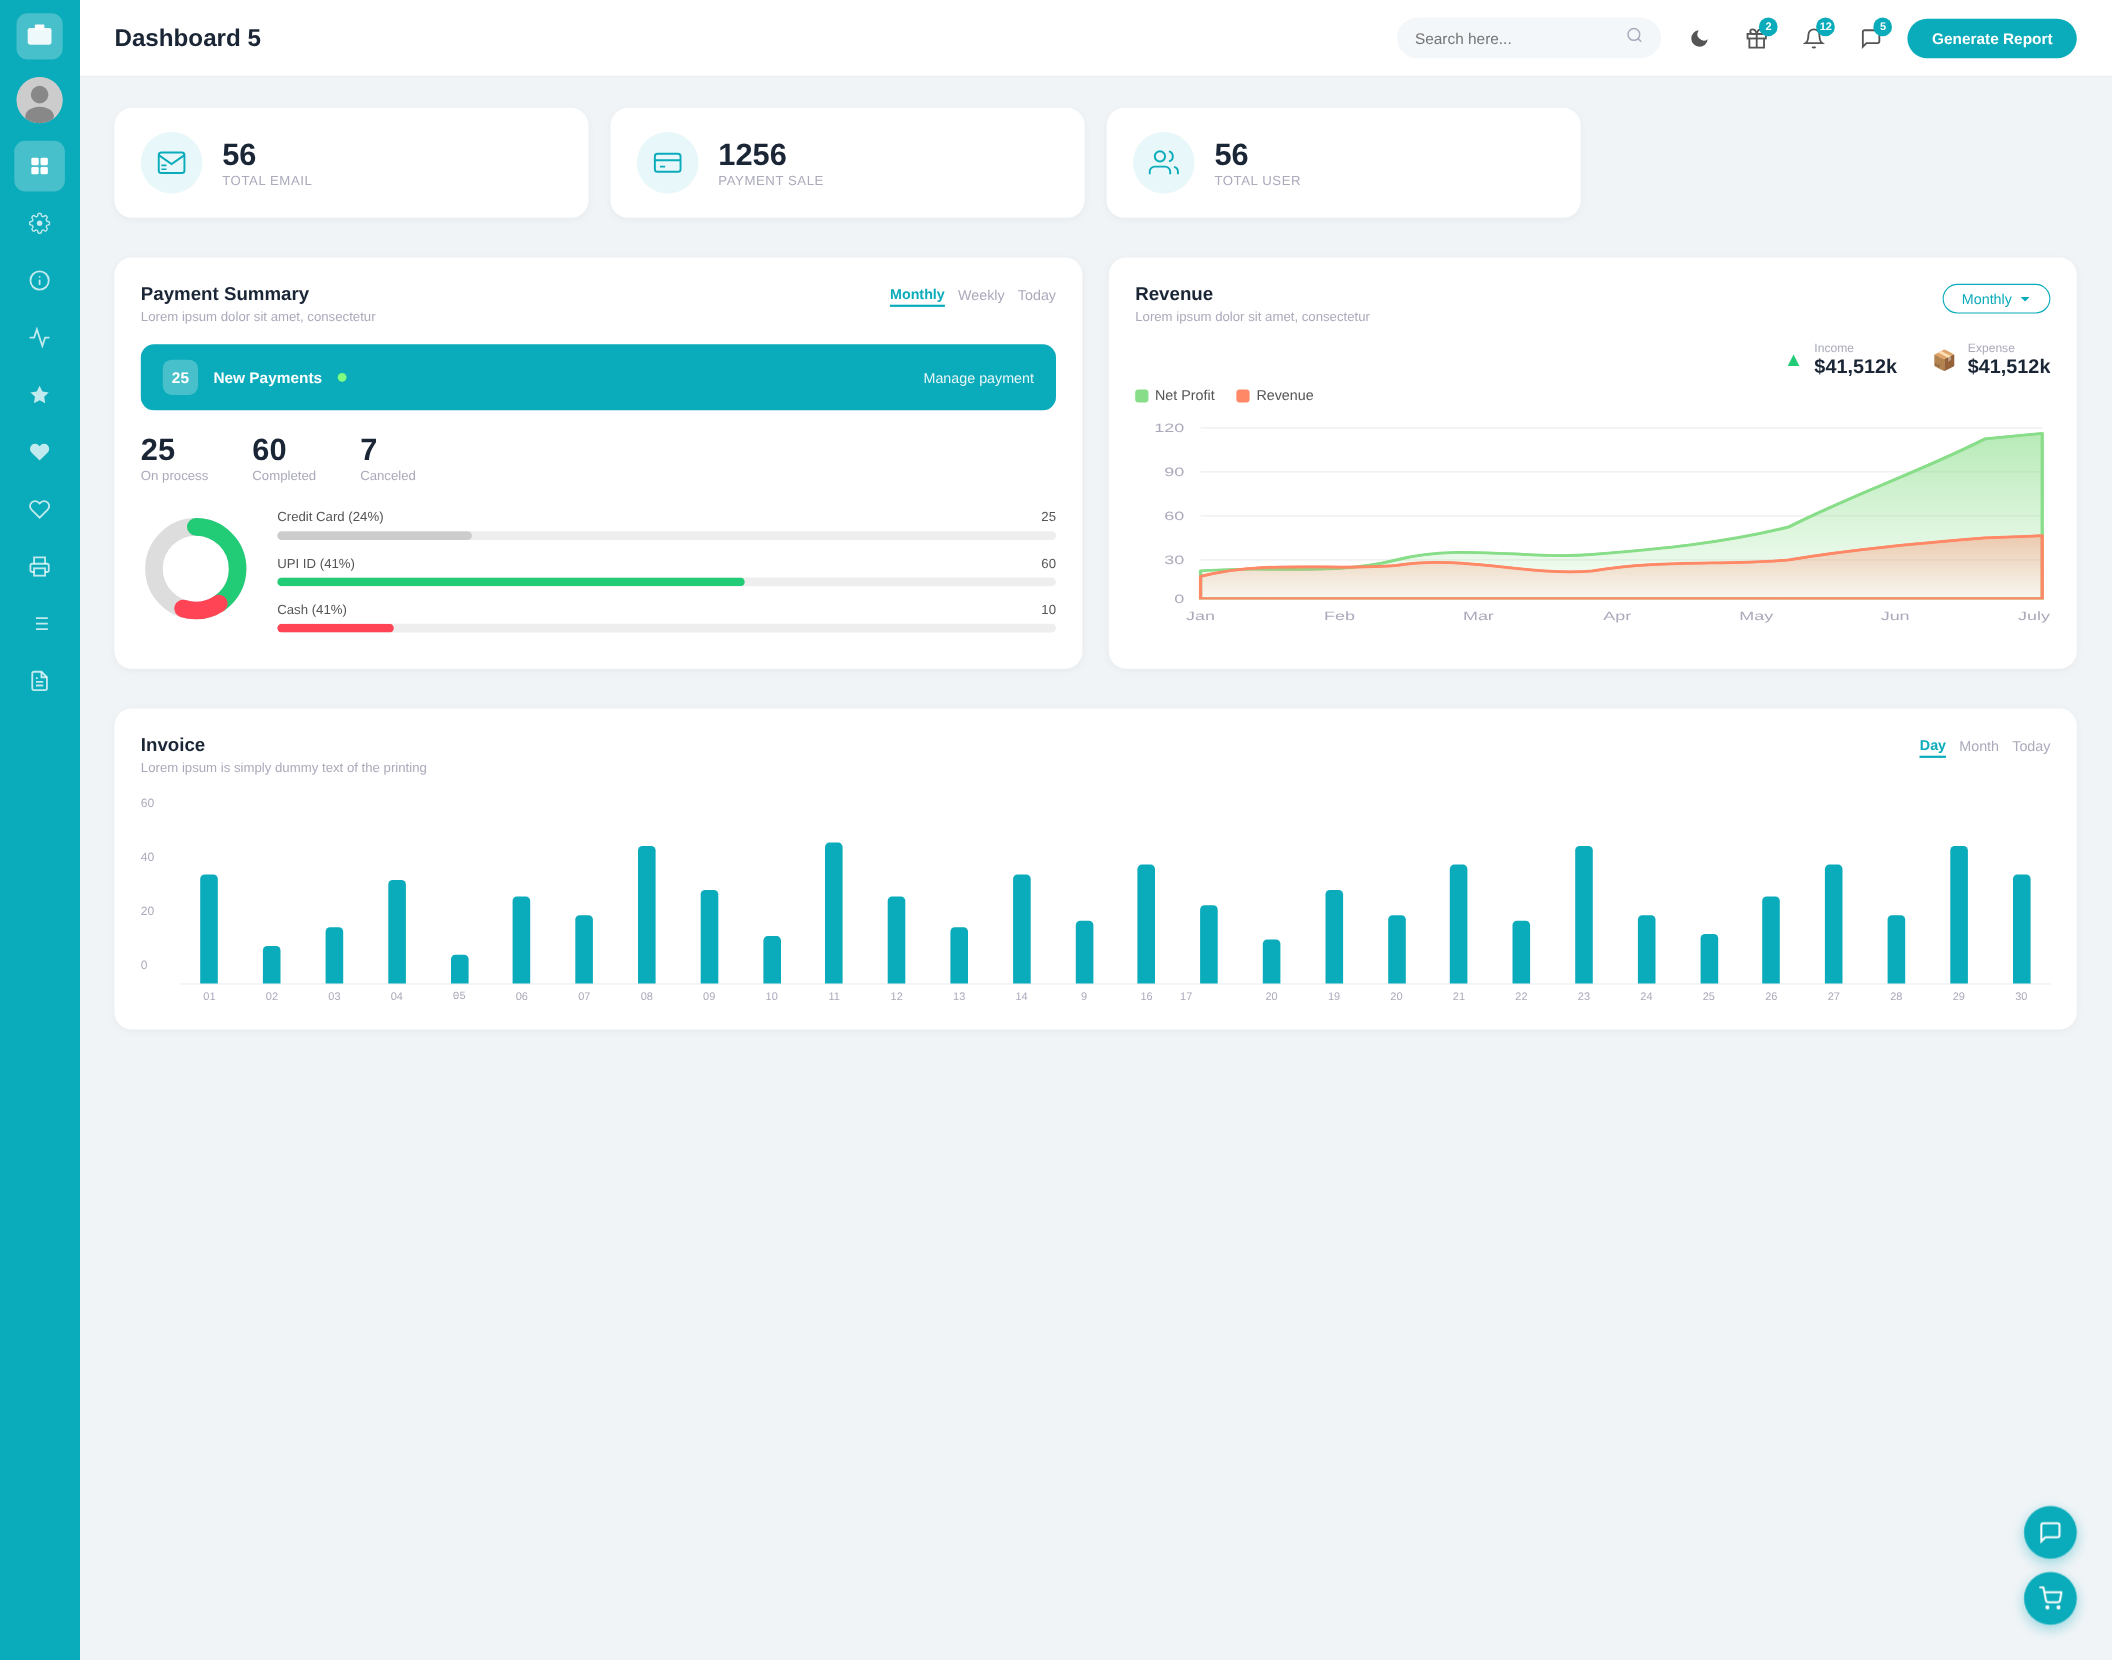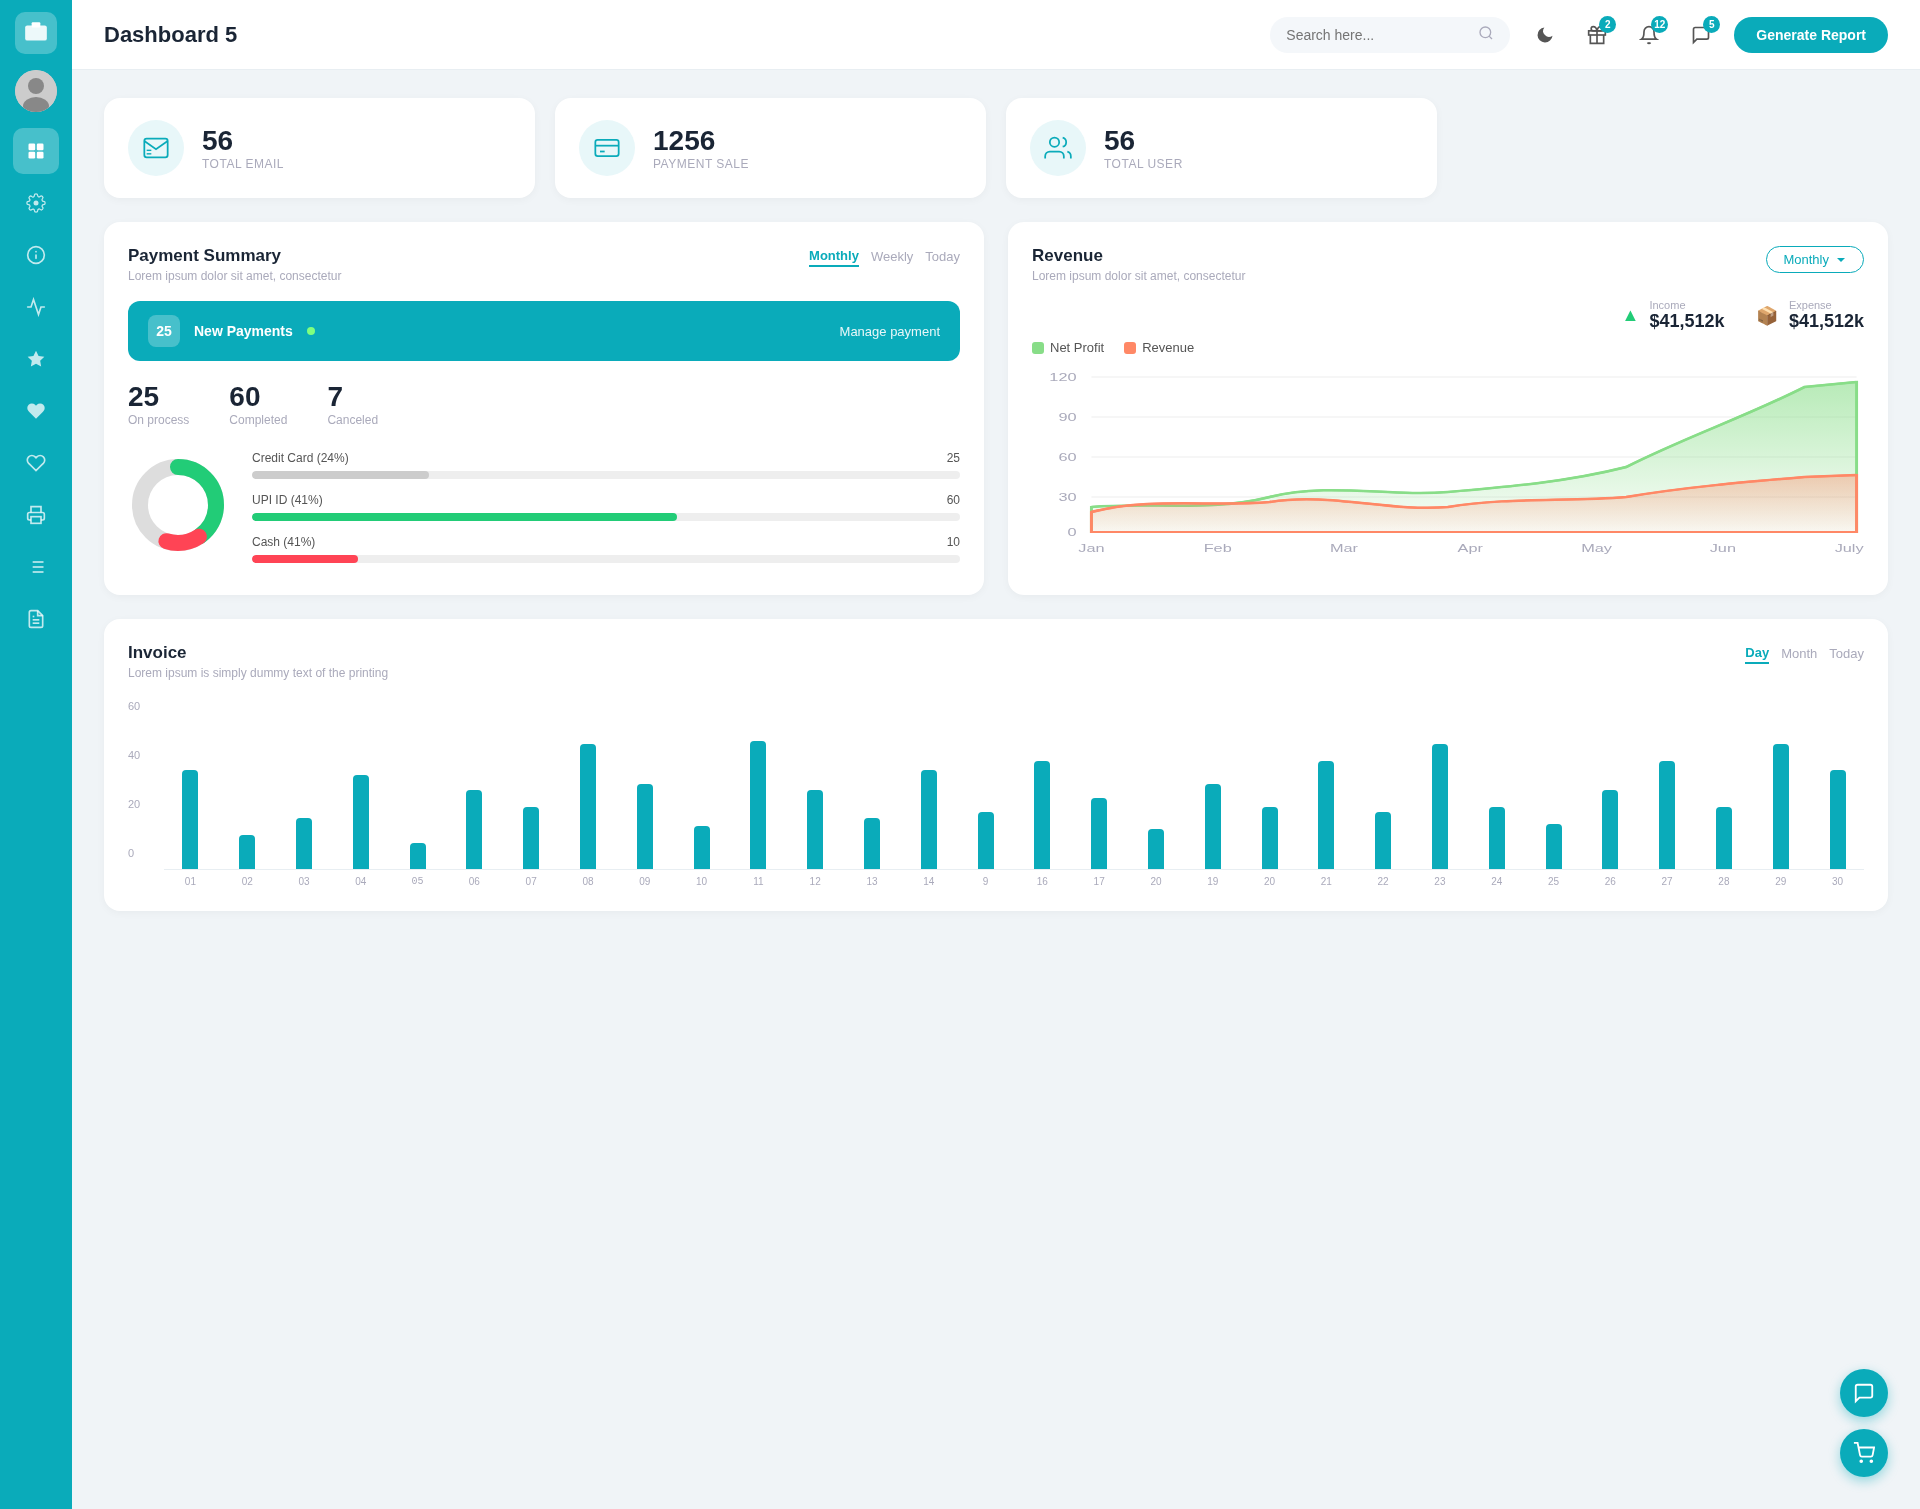--- a/index.html
+++ b/index.html
@@ -115,21 +115,21 @@
       font-weight: 600;
       cursor: pointer;
       display: flex; align-items: center; gap: 6px;
     }
 
     
     .content {
       padding: 28px 32px;
       display: flex;
       flex-direction: column;
-      gap: 24px;
+      gap: 36px;
     }
 
     
     .stat-cards {
       display: grid;
       grid-template-columns: repeat(4, 1fr);
       gap: 20px;
     }
     .stat-card {
       background: #fff;
@@ -738,21 +738,21 @@
               <div style="flex: 1 1 0%; text-align: center; font-size: 10px; color: rgb(170, 170, 187);">07</div>
               <div style="flex: 1 1 0%; text-align: center; font-size: 10px; color: rgb(170, 170, 187);">08</div>
               <div style="flex: 1 1 0%; text-align: center; font-size: 10px; color: rgb(170, 170, 187);">09</div>
               <div style="flex: 1 1 0%; text-align: center; font-size: 10px; color: rgb(170, 170, 187);">10</div>
               <div style="flex: 1 1 0%; text-align: center; font-size: 10px; color: rgb(170, 170, 187);">11</div>
               <div style="flex: 1 1 0%; text-align: center; font-size: 10px; color: rgb(170, 170, 187);">12</div>
               <div style="flex: 1 1 0%; text-align: center; font-size: 10px; color: rgb(170, 170, 187);">13</div>
               <div style="flex: 1 1 0%; text-align: center; font-size: 10px; color: rgb(170, 170, 187);">14</div>
               <div style="flex: 1 1 0%; text-align: center; font-size: 10px; color: rgb(170, 170, 187);">9</div>
               <div style="flex: 1 1 0%; text-align: center; font-size: 10px; color: rgb(170, 170, 187);">16</div>
-              <div style="flex: 1 1 0%; text-align: center; font-size: 10px; color: rgb(170, 170, 187);">17</div>
+              <div style="flex: 1 1 0%; font-size: 10px; color: rgb(170, 170, 187);">17</div>
               <div style="flex: 1 1 0%; text-align: center; font-size: 10px; color: rgb(170, 170, 187);">20</div>
               <div style="flex: 1 1 0%; text-align: center; font-size: 10px; color: rgb(170, 170, 187);">19</div>
               <div style="flex: 1 1 0%; text-align: center; font-size: 10px; color: rgb(170, 170, 187);">20</div>
               <div style="flex: 1 1 0%; text-align: center; font-size: 10px; color: rgb(170, 170, 187);">21</div>
               <div style="flex: 1 1 0%; text-align: center; font-size: 10px; color: rgb(170, 170, 187);">22</div>
               <div style="flex: 1 1 0%; text-align: center; font-size: 10px; color: rgb(170, 170, 187);">23</div>
               <div style="flex: 1 1 0%; text-align: center; font-size: 10px; color: rgb(170, 170, 187);">24</div>
               <div style="flex: 1 1 0%; text-align: center; font-size: 10px; color: rgb(170, 170, 187);">25</div>
               <div style="flex: 1 1 0%; text-align: center; font-size: 10px; color: rgb(170, 170, 187);">26</div>
               <div style="flex: 1 1 0%; text-align: center; font-size: 10px; color: rgb(170, 170, 187);">27</div>

